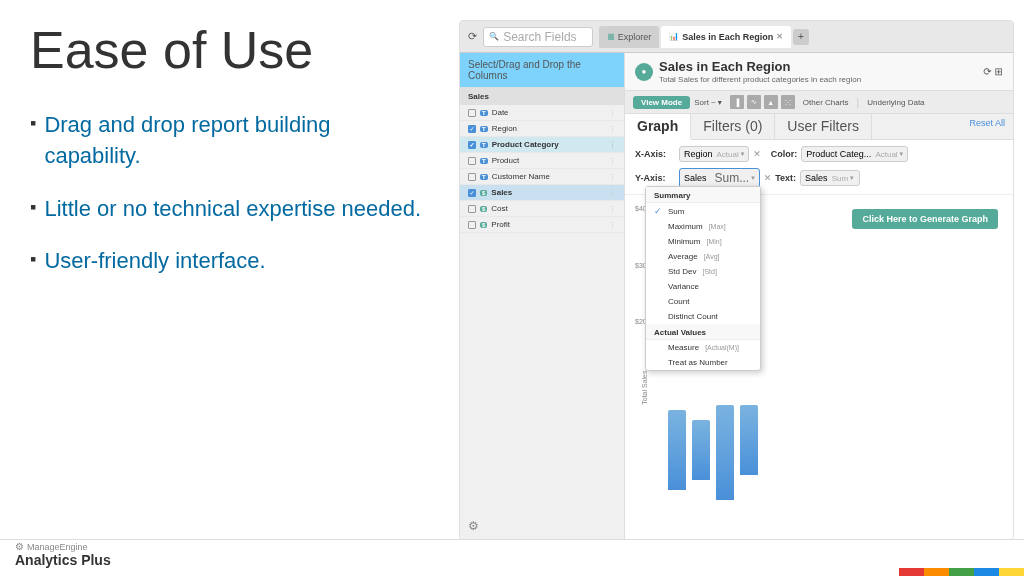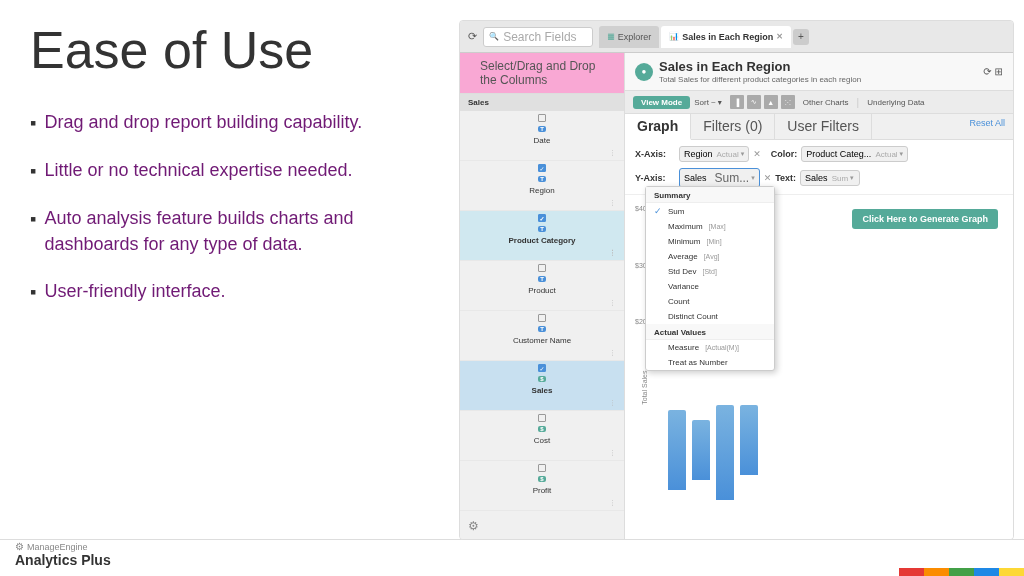--- a/index.html
+++ b/index.html
@@ -30,22 +30,22 @@
 
     .bullet-list {
       list-style: none;
       padding: 0;
     }
 
     .bullet-list li {
       display: flex;
       align-items: flex-start;
       margin-bottom: 22px;
-      font-size: 18px;
-      color: #701a75;
+      font-size: 22px;
+      color: #0369a1;
       line-height: 1.4;
     }
 
     .bullet-list li::before {
       content: '▪';
       color: #333;
       font-size: 18px;
       margin-right: 8px;
       flex-shrink: 0;
       margin-top: 1px;
@@ -142,44 +142,43 @@
     
     .sidebar {
       width: 165px;
       background: #f0f0f0;
       border-right: 1px solid #ddd;
       display: flex;
       flex-direction: column;
     }
 
     .sidebar-header {
-      padding: 6px 20px;
-      font-size: 12px;
+      padding: 6px 8px;
+      font-size: 10px;
       color: #555;
-      background: #f9a8d4;
+      background: #7dd3fc;
       border-bottom: 1px solid #ddd;
     }
 
     .sidebar-section {
       padding: 4px 8px;
       font-size: 8px;
       font-weight: bold;
       color: #333;
       background: #e0e0e0;
     }
 
     .sidebar-item {
       display: flex;
       align-items: center;
       padding: 3px 8px;
       font-size: 8px;
       color: #333;
       gap: 4px;
       border-bottom: 1px solid #e8e8e8;
-      flex-direction: column;
     }
 
     .sidebar-item.highlighted {
       background: #d0e8f0;
       font-weight: bold;
     }
 
     .sidebar-item.selected {
       background: #c8e0f0;
     }
@@ -425,21 +424,21 @@
     
     .dropdown-overlay {
       position: absolute;
       left: 185px;
       top: 165px;
       background: white;
       border: 1px solid #ccc;
       border-radius: 3px;
       box-shadow: 2px 2px 6px rgba(0,0,0,0.2);
       z-index: 10;
-      width: 130px;
+      width: 116px;
     }
 
     .dropdown-section-title {
       padding: 4px 8px 2px;
       font-size: 8px;
       font-weight: bold;
       color: #333;
       border-bottom: 1px solid #eee;
       background: #f8f8f8;
     }
@@ -546,23 +545,20 @@
 <body>
 
 <div class="left-panel">
   <h1 class="main-title">Ease of Use</h1>
   <ul class="bullet-list">
     <li>
         <span>Drag and drop report building capability.</span>
       </li>
     <li>
         <span>Little or no technical expertise needed.</span>
-      </li>
-    <li>
-        <span>Auto analysis feature builds charts and dashboards for any type of data.</span>
       </li>
     <li>
         <span>User-friendly interface.</span>
       </li>
   </ul>
 </div>
 
 <div class="logo-area">
   <div class="logo-top-text">
     <span style="font-size:10px">⚙</span>

